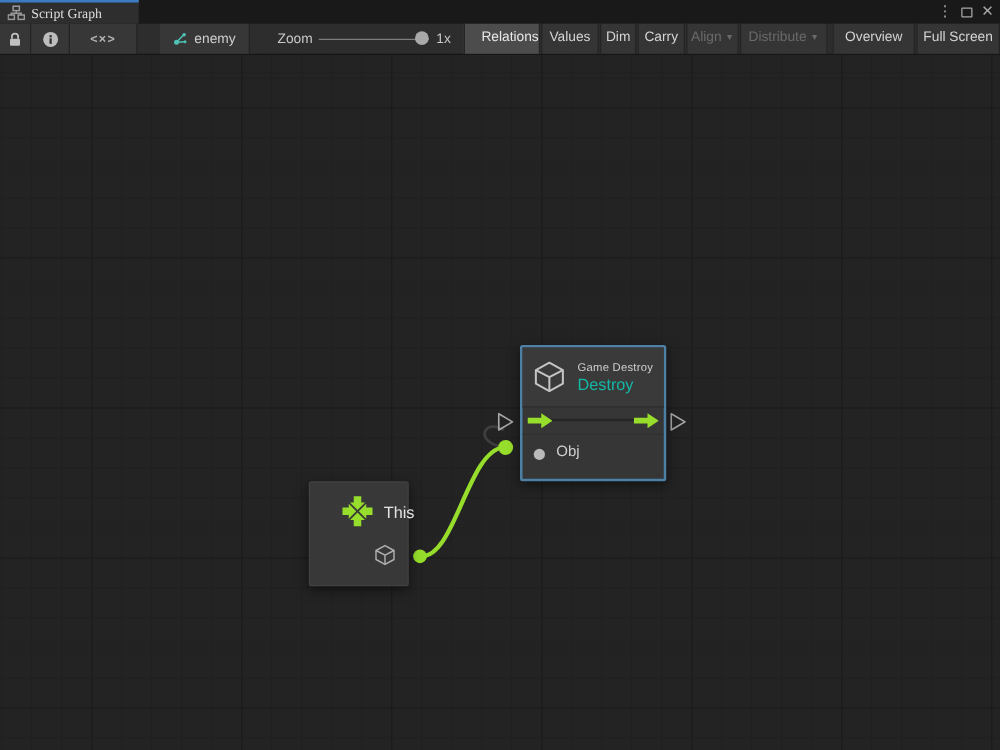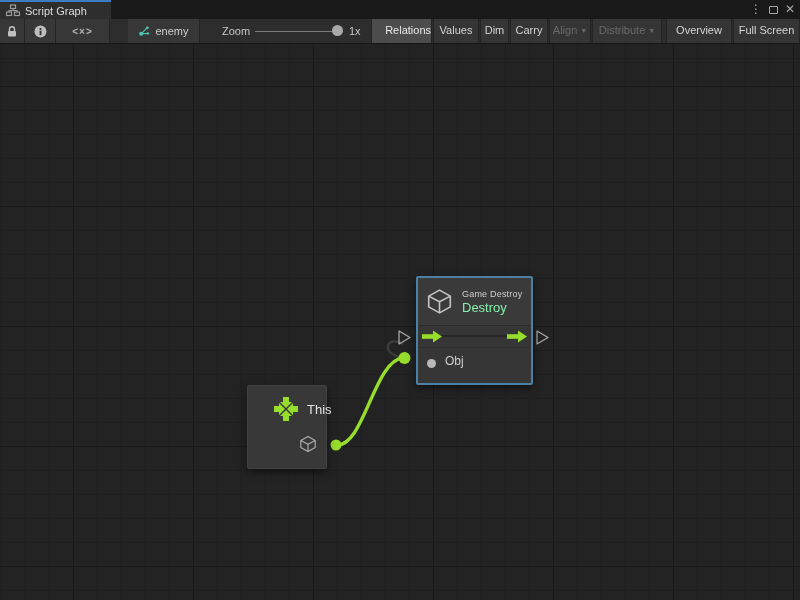--- a/index.html
+++ b/index.html
@@ -5,21 +5,21 @@
   * { margin:0; padding:0; box-sizing:border-box; }
   html,body { width:800px; height:600px; overflow:hidden; background:#191919;
     font-family:"Liberation Sans","DejaVu Sans",sans-serif; -webkit-font-smoothing:antialiased; }
   #app { position:relative; width:800px; height:600px; background:#191919; }
 
   
   .tabbar { position:absolute; left:0; top:0; width:800px; height:19px; background:#191919; }
   .tab { position:absolute; left:0; top:0; width:111px; height:19px; background:#2e2e2e;
          display:flex; align-items:center; gap:5px; padding:2px 6px 0 6px; }
   .tab-accent { position:absolute; left:0; top:0; width:111px; height:2px; background:#3d7cc4; }
-  .tab-label { font-size:11px; color:#dedede; white-space:nowrap; }
+  .tab-label { font-size:11px; color:#dedede; white-space:nowrap;font-family:Liberation Serif, serif; }
   .win-controls { position:absolute; right:2px; top:0; height:19px; display:flex; align-items:center; gap:7px; padding-right:3px; }
   .win-glyph { color:#a8a8a8; font-size:12px; line-height:19px; cursor:default; }
   .max-box { width:9px; height:8px; border:1.5px solid #a8a8a8; border-radius:1px; }
 
   
   .toolbar { position:absolute; left:0; top:19px; width:800px; height:25px; background:#2d2d2d;
              border-bottom:1px solid #161616; }
   .seg { position:absolute; top:0; height:24px; background:#373737; border-right:1px solid #232323;
          display:flex; align-items:center; justify-content:center; gap:5px; }
   .seg-lock { left:0; width:25px; }
@@ -54,21 +54,21 @@
   .node-this { left:247px; top:341px; width:80px; height:84px; background:#383838; border:1px solid #414141;padding-left:17px; }
   .this-row { display:flex; align-items:center; gap:8px; padding:10px 0 0 8px; }
   .this-label { font-size:13px; color:#e3e3e3; }
   .this-cube { position:absolute; right:9px; bottom:15px; }
 
   .node-destroy { left:416px; top:232px; width:117px; height:109px; background:#363636; border:2px solid #4c80a4; }
   .d-header { height:48px; border-bottom:1px solid #2b2b2b; background:#3a3a3a;
               display:flex; align-items:center; gap:9px; padding-left:8px; }
   .d-titles { display:flex; flex-direction:column; gap:1px; }
   .d-category { font-size:9px; color:#cfcfcf; letter-spacing:.2px; }
-  .d-title { font-size:13px; color:#86efac; }
+  .d-title { font-size:13px; color:#14b8a6; }
   .d-controlrow { position:relative; height:22px; border-bottom:1px solid #303030; }
   .relation-line { position:absolute; left:14px; right:14px; top:9px; height:2px; background:#262626; }
   .flow-in  { position:absolute; left:4px; top:4px; }
   .flow-out { position:absolute; right:4px; top:4px; }
   .d-objrow { display:flex; align-items:flex-end; gap:9px; padding:6px 0 0 9px; }
   .port-dot { width:9px; height:9px; border-radius:50%; background:#b9b9b9; }
   .obj-label { font-size:12px; color:#cfcfcf; }
 </style>
 </head>
 <body>

